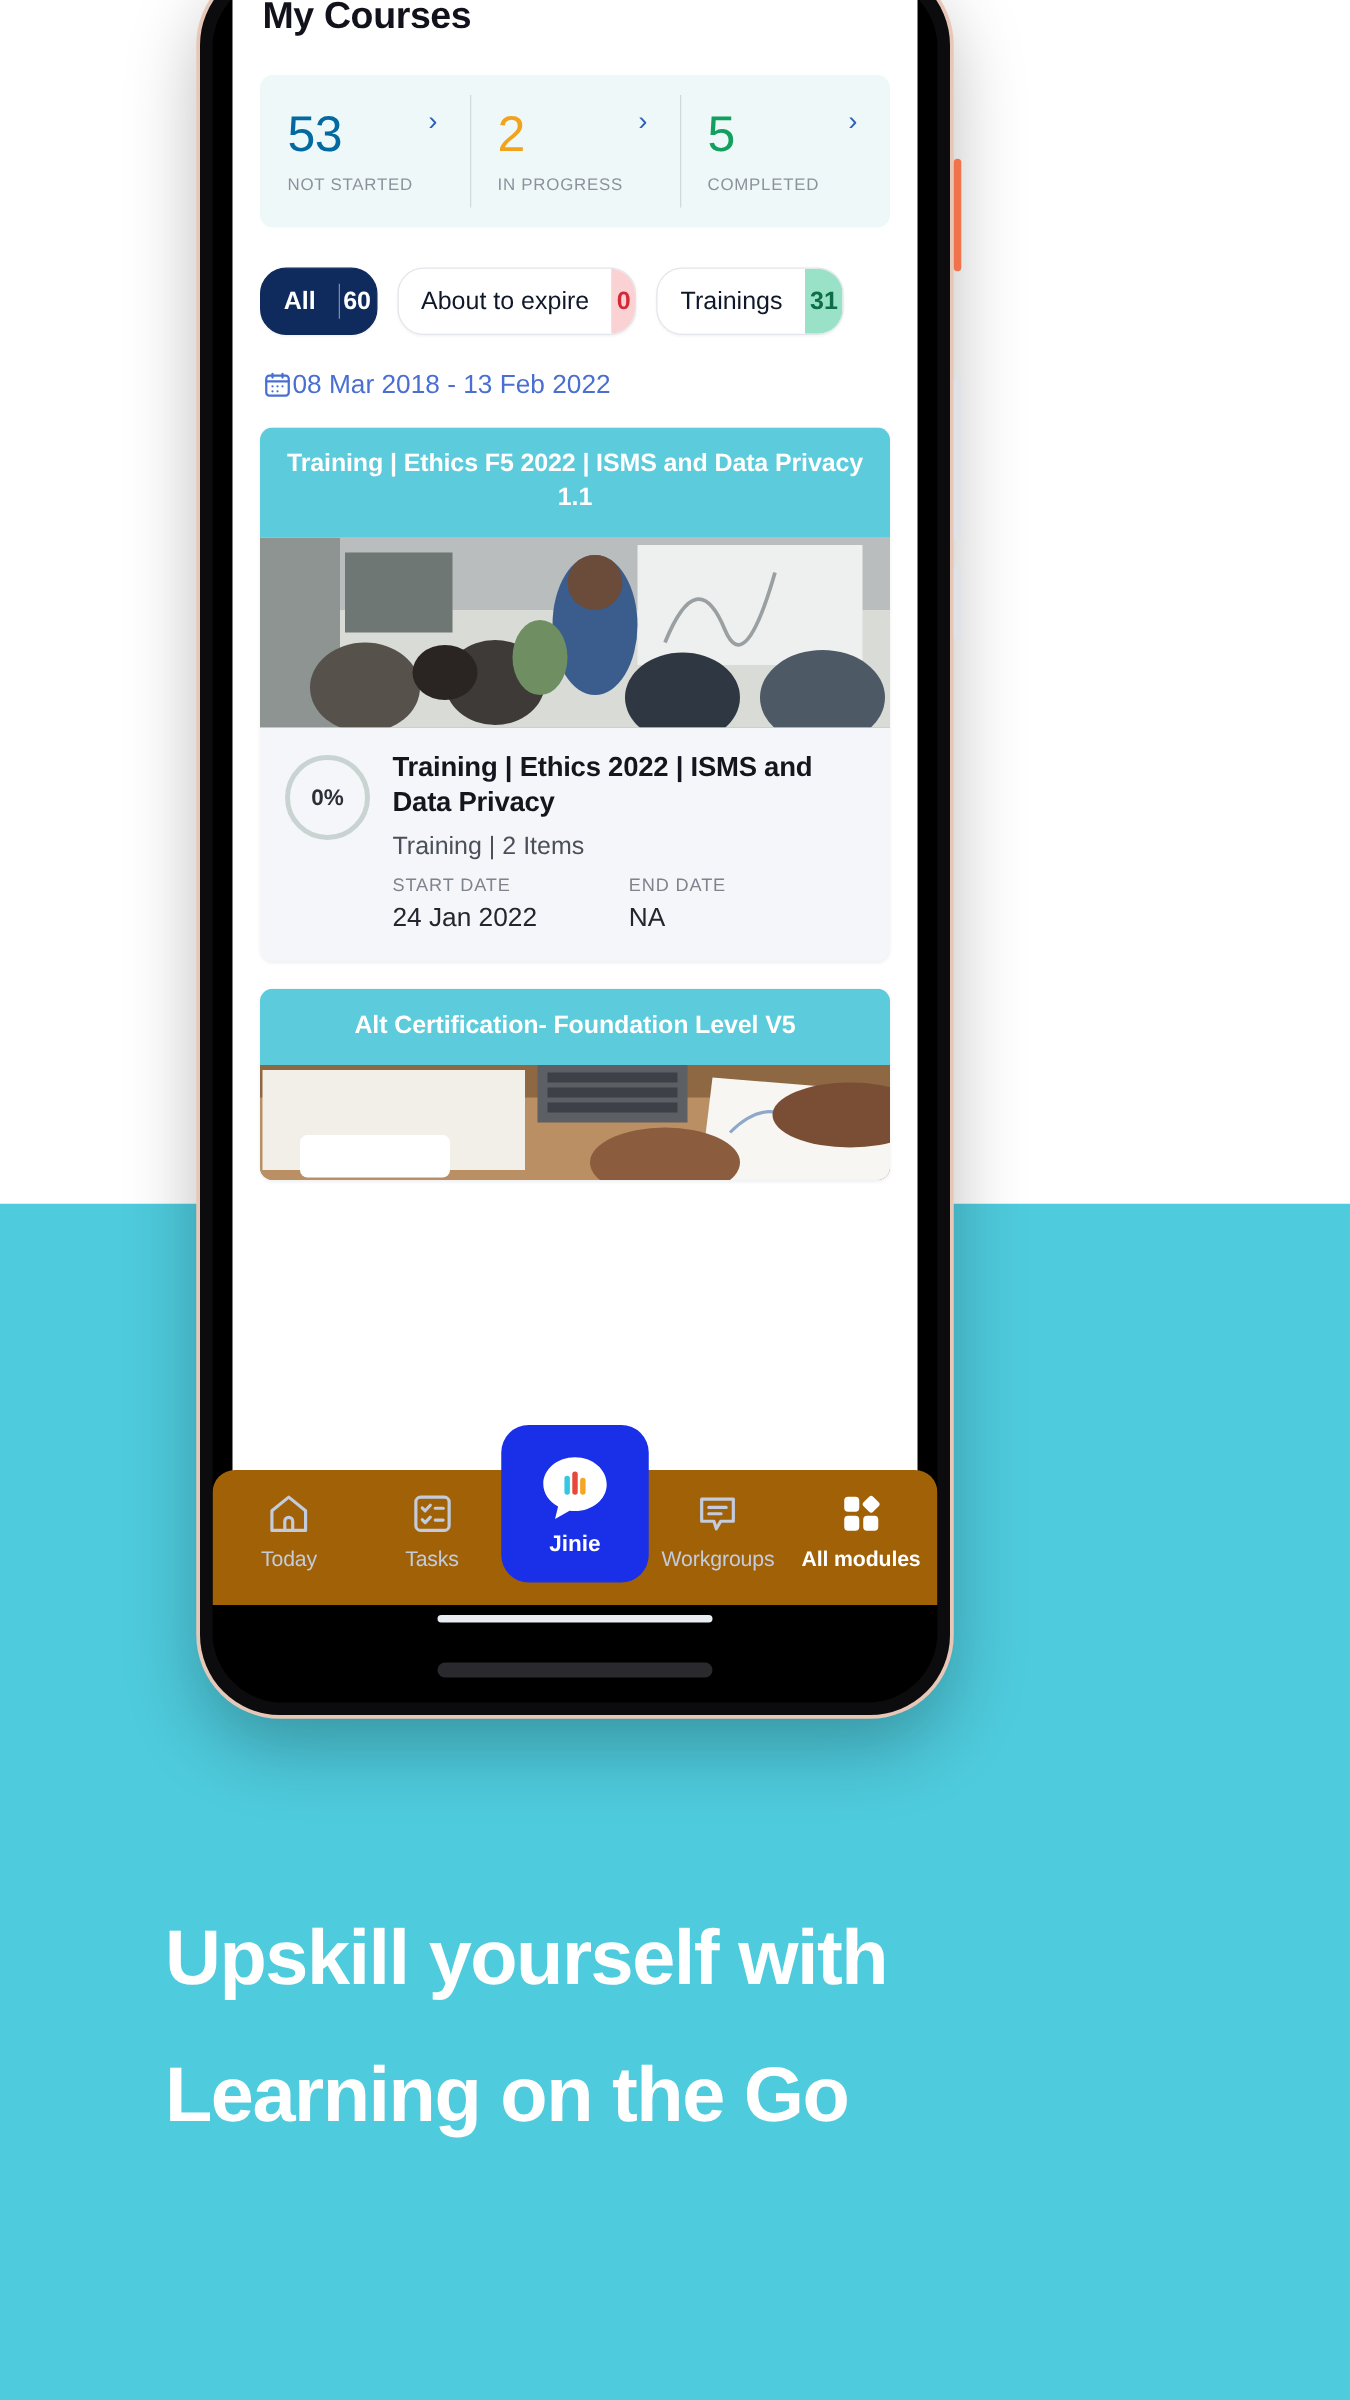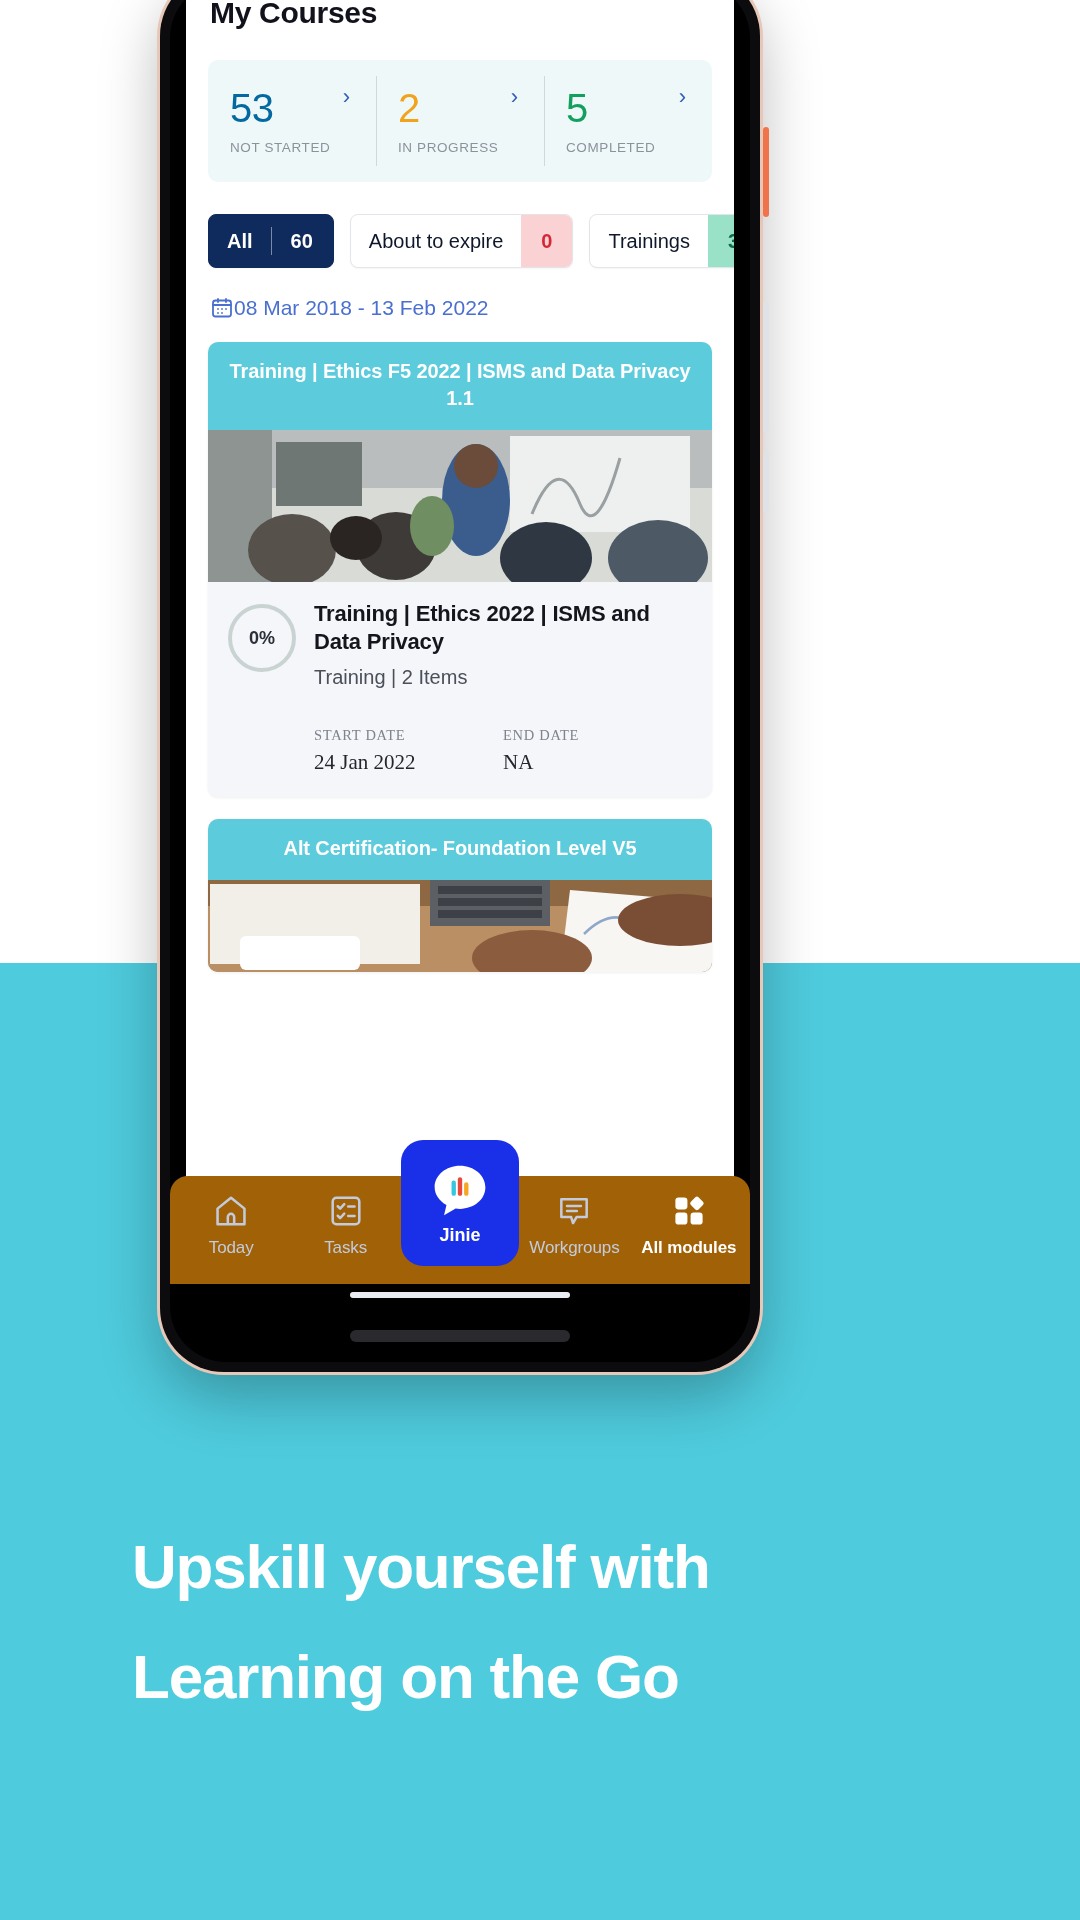--- a/index.html
+++ b/index.html
@@ -78,27 +78,27 @@
     color: #2f5fb8; font-size: 22px; line-height: 1; font-weight: 400;
   }
 
   
   .chips {
     display: flex; gap: 16px; margin: 30px 0 0 22px;
     overflow: hidden; height: 58px; align-items: center;
   }
   .chip {
     display: flex; align-items: center; height: 54px;
-    border-radius: 8px; overflow: hidden;
+    border-radius: 21px; overflow: hidden;
     background: #ffffff; border: 1px solid #e2e5ea;
     flex: 0 0 auto;
     box-shadow: 0 1px 2px rgba(16,24,40,0.04);
   }
   .chip-label { padding: 0 18px; font-size: 20px; color: #0f172a; white-space: nowrap; }
-  .chip-count { padding: 0 20px; align-self: stretch; display: flex; align-items: center;
+  .chip-count { padding: 0 4px; align-self: stretch; display: flex; align-items: center;
                 font-size: 20px; font-weight: 600; }
   .chip.active { background: #0f2a5c; border-color: #0f2a5c; }
   .chip.active .chip-label { color: #ffffff; font-weight: 700; }
   .chip.active .chip-count { color: #ffffff; font-weight: 700; position: relative; }
   .chip.active .chip-count::before {
     content: ""; position: absolute; left: 0; top: 12px; bottom: 12px; width: 1px;
     background: rgba(255,255,255,0.45);
   }
   .chip-count.pink { background: #fbd2d4; color: #d32836; }
   .chip-count.mint { background: #9ae2c7; color: #0b6e46; }
@@ -130,21 +130,21 @@
   .ring {
     flex: 0 0 auto; width: 68px; height: 68px; border-radius: 50%;
     border: 4px solid #c9d4d2; display: flex; align-items: center; justify-content: center;
     font-size: 18px; font-weight: 600; color: #2b2f38; margin-top: 4px;
   }
   .card-info { flex: 1; min-width: 0; }
   .card-title {
     font-size: 22px; font-weight: 700; color: #15161d; line-height: 1.28; letter-spacing: -0.2px;
   }
   .card-sub { font-size: 20px; color: #4a4f59; margin-top: 10px; }
-  .dates { display: flex; margin-top: 38px; font-family: Liberation Serif, serif; }
+  .dates { display: flex; margin-top: 12px; }
   .date-col { width: 200px; }
   .date-lbl { font-size: 14.5px; color: #7e838d; letter-spacing: 0.7px; }
   .date-val { font-size: 21px; color: #24262e; margin-top: 6px; }
 
   
   .bottom-nav {
     position: absolute; left: 0; right: 0; bottom: 78px;
     height: 108px;
     background: #a16207;
     border-top-left-radius: 18px; border-top-right-radius: 18px;

